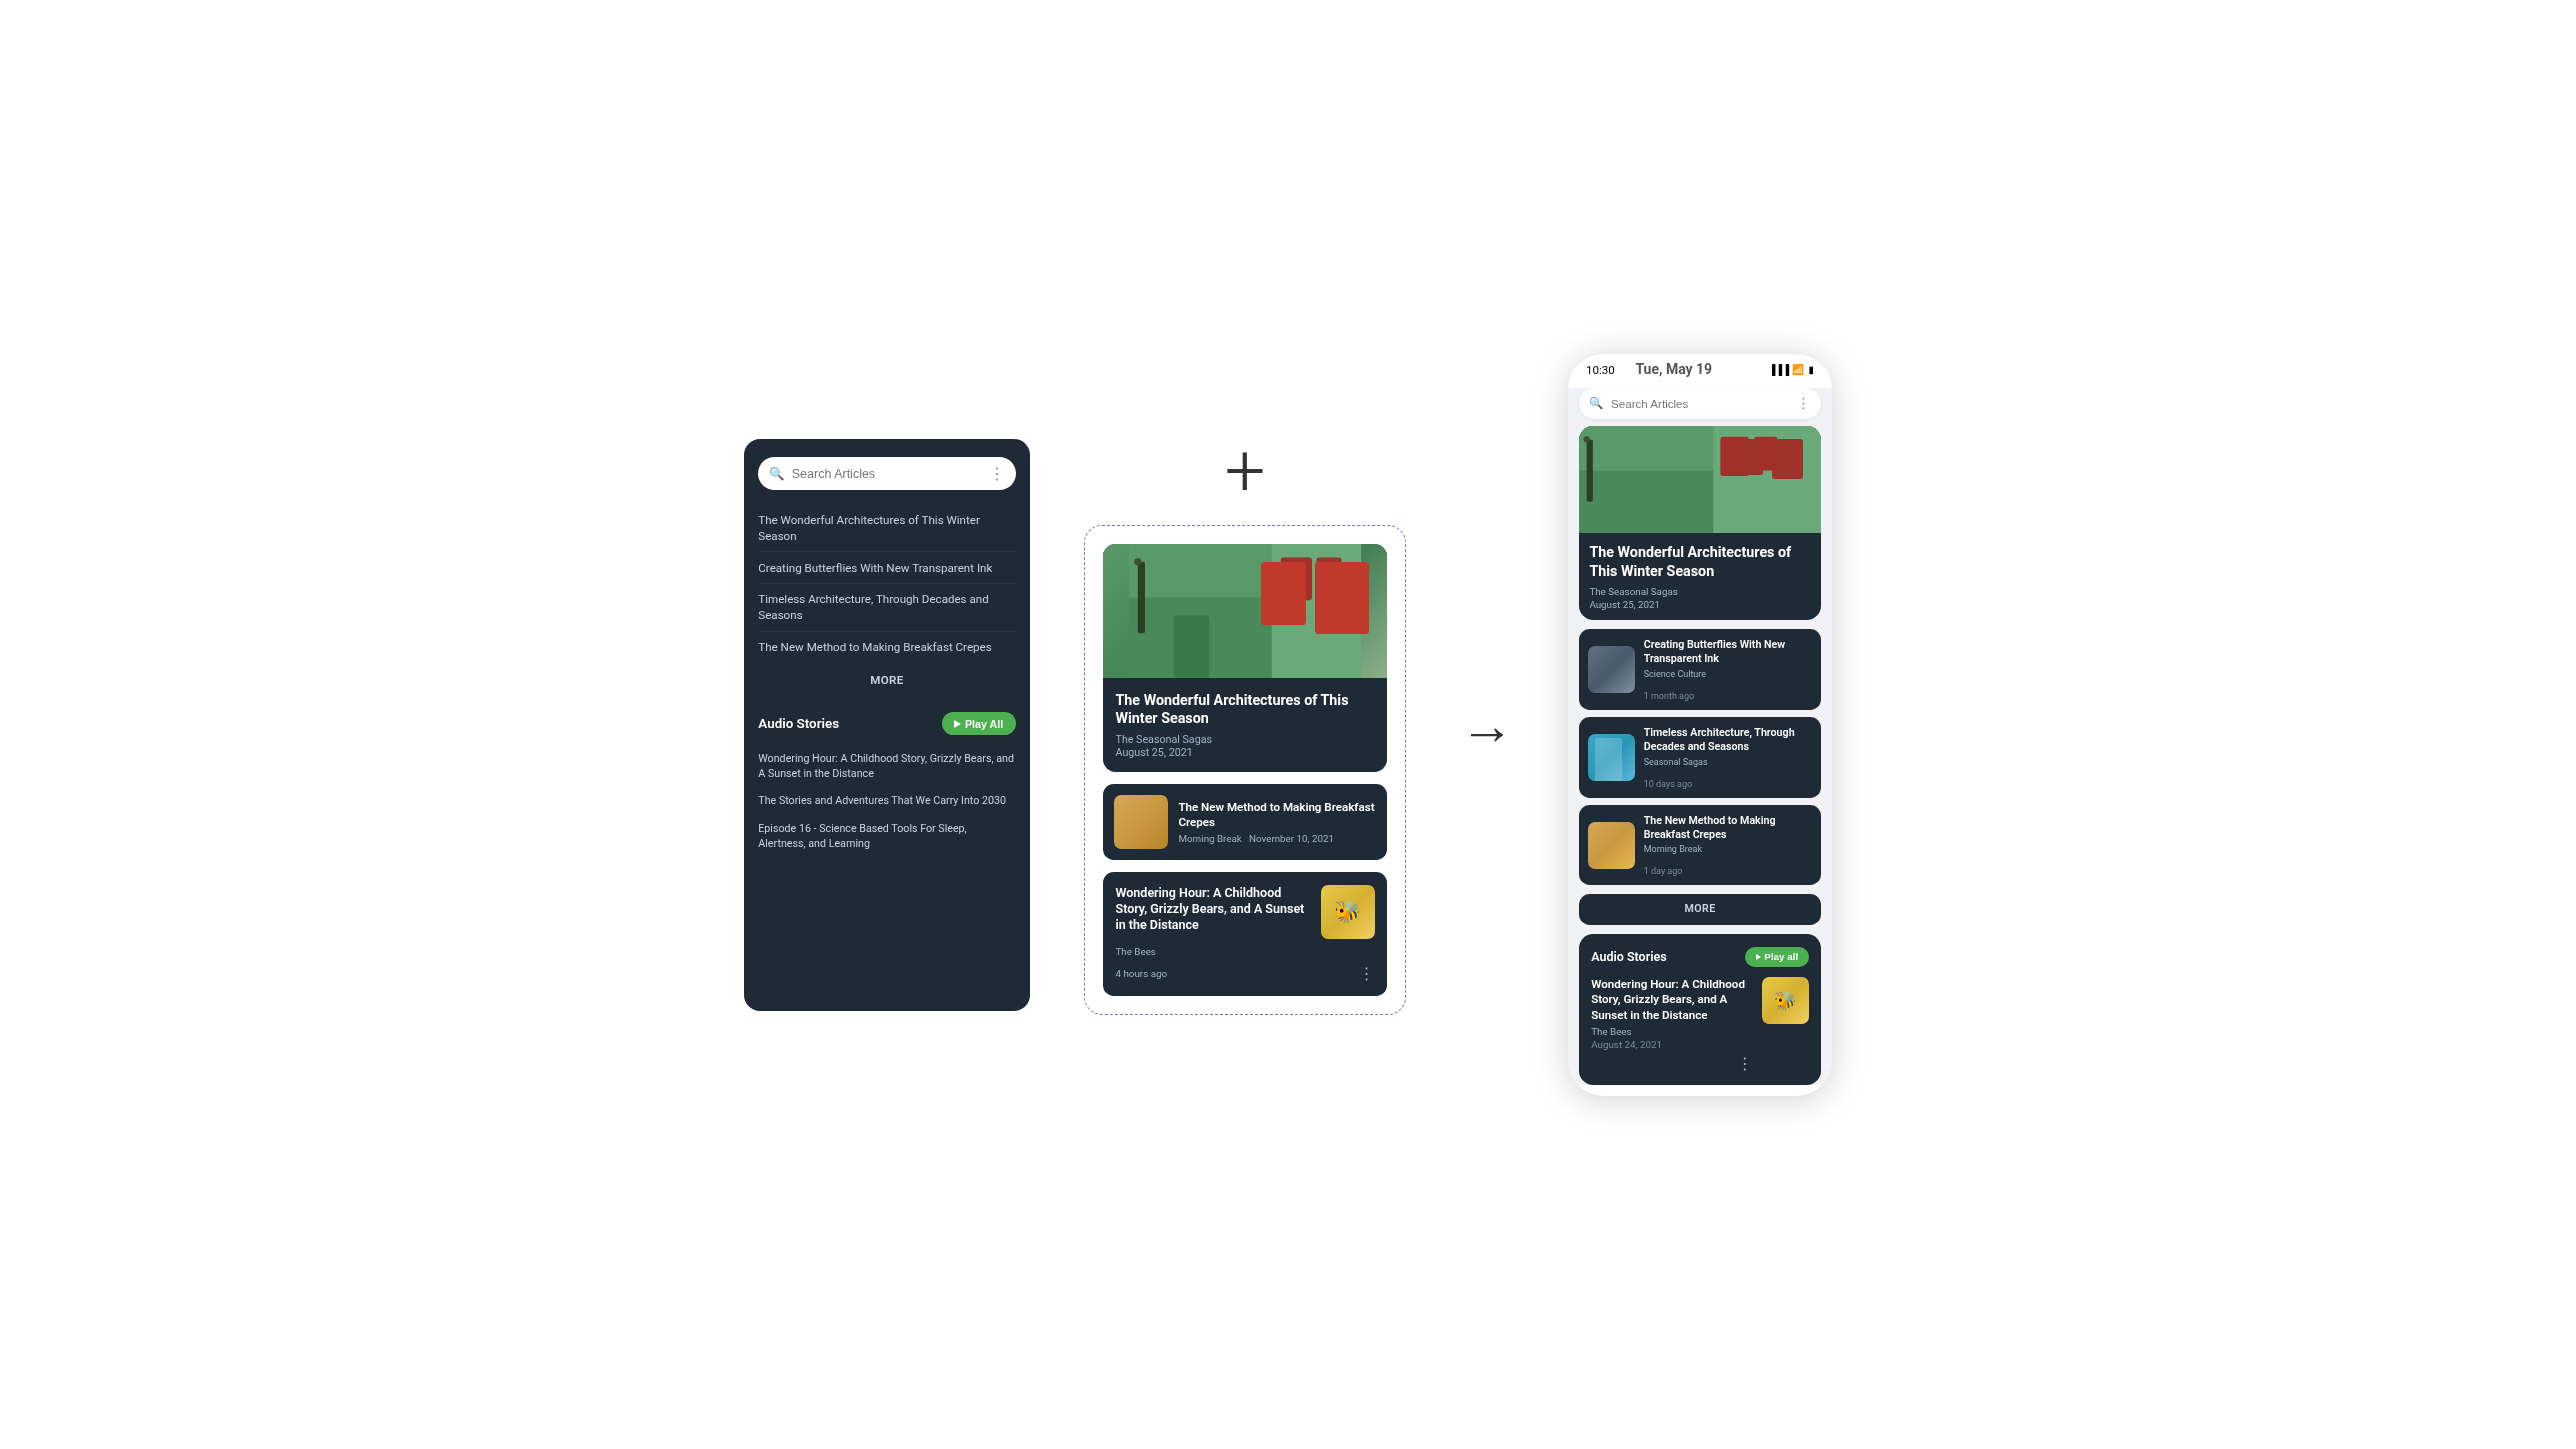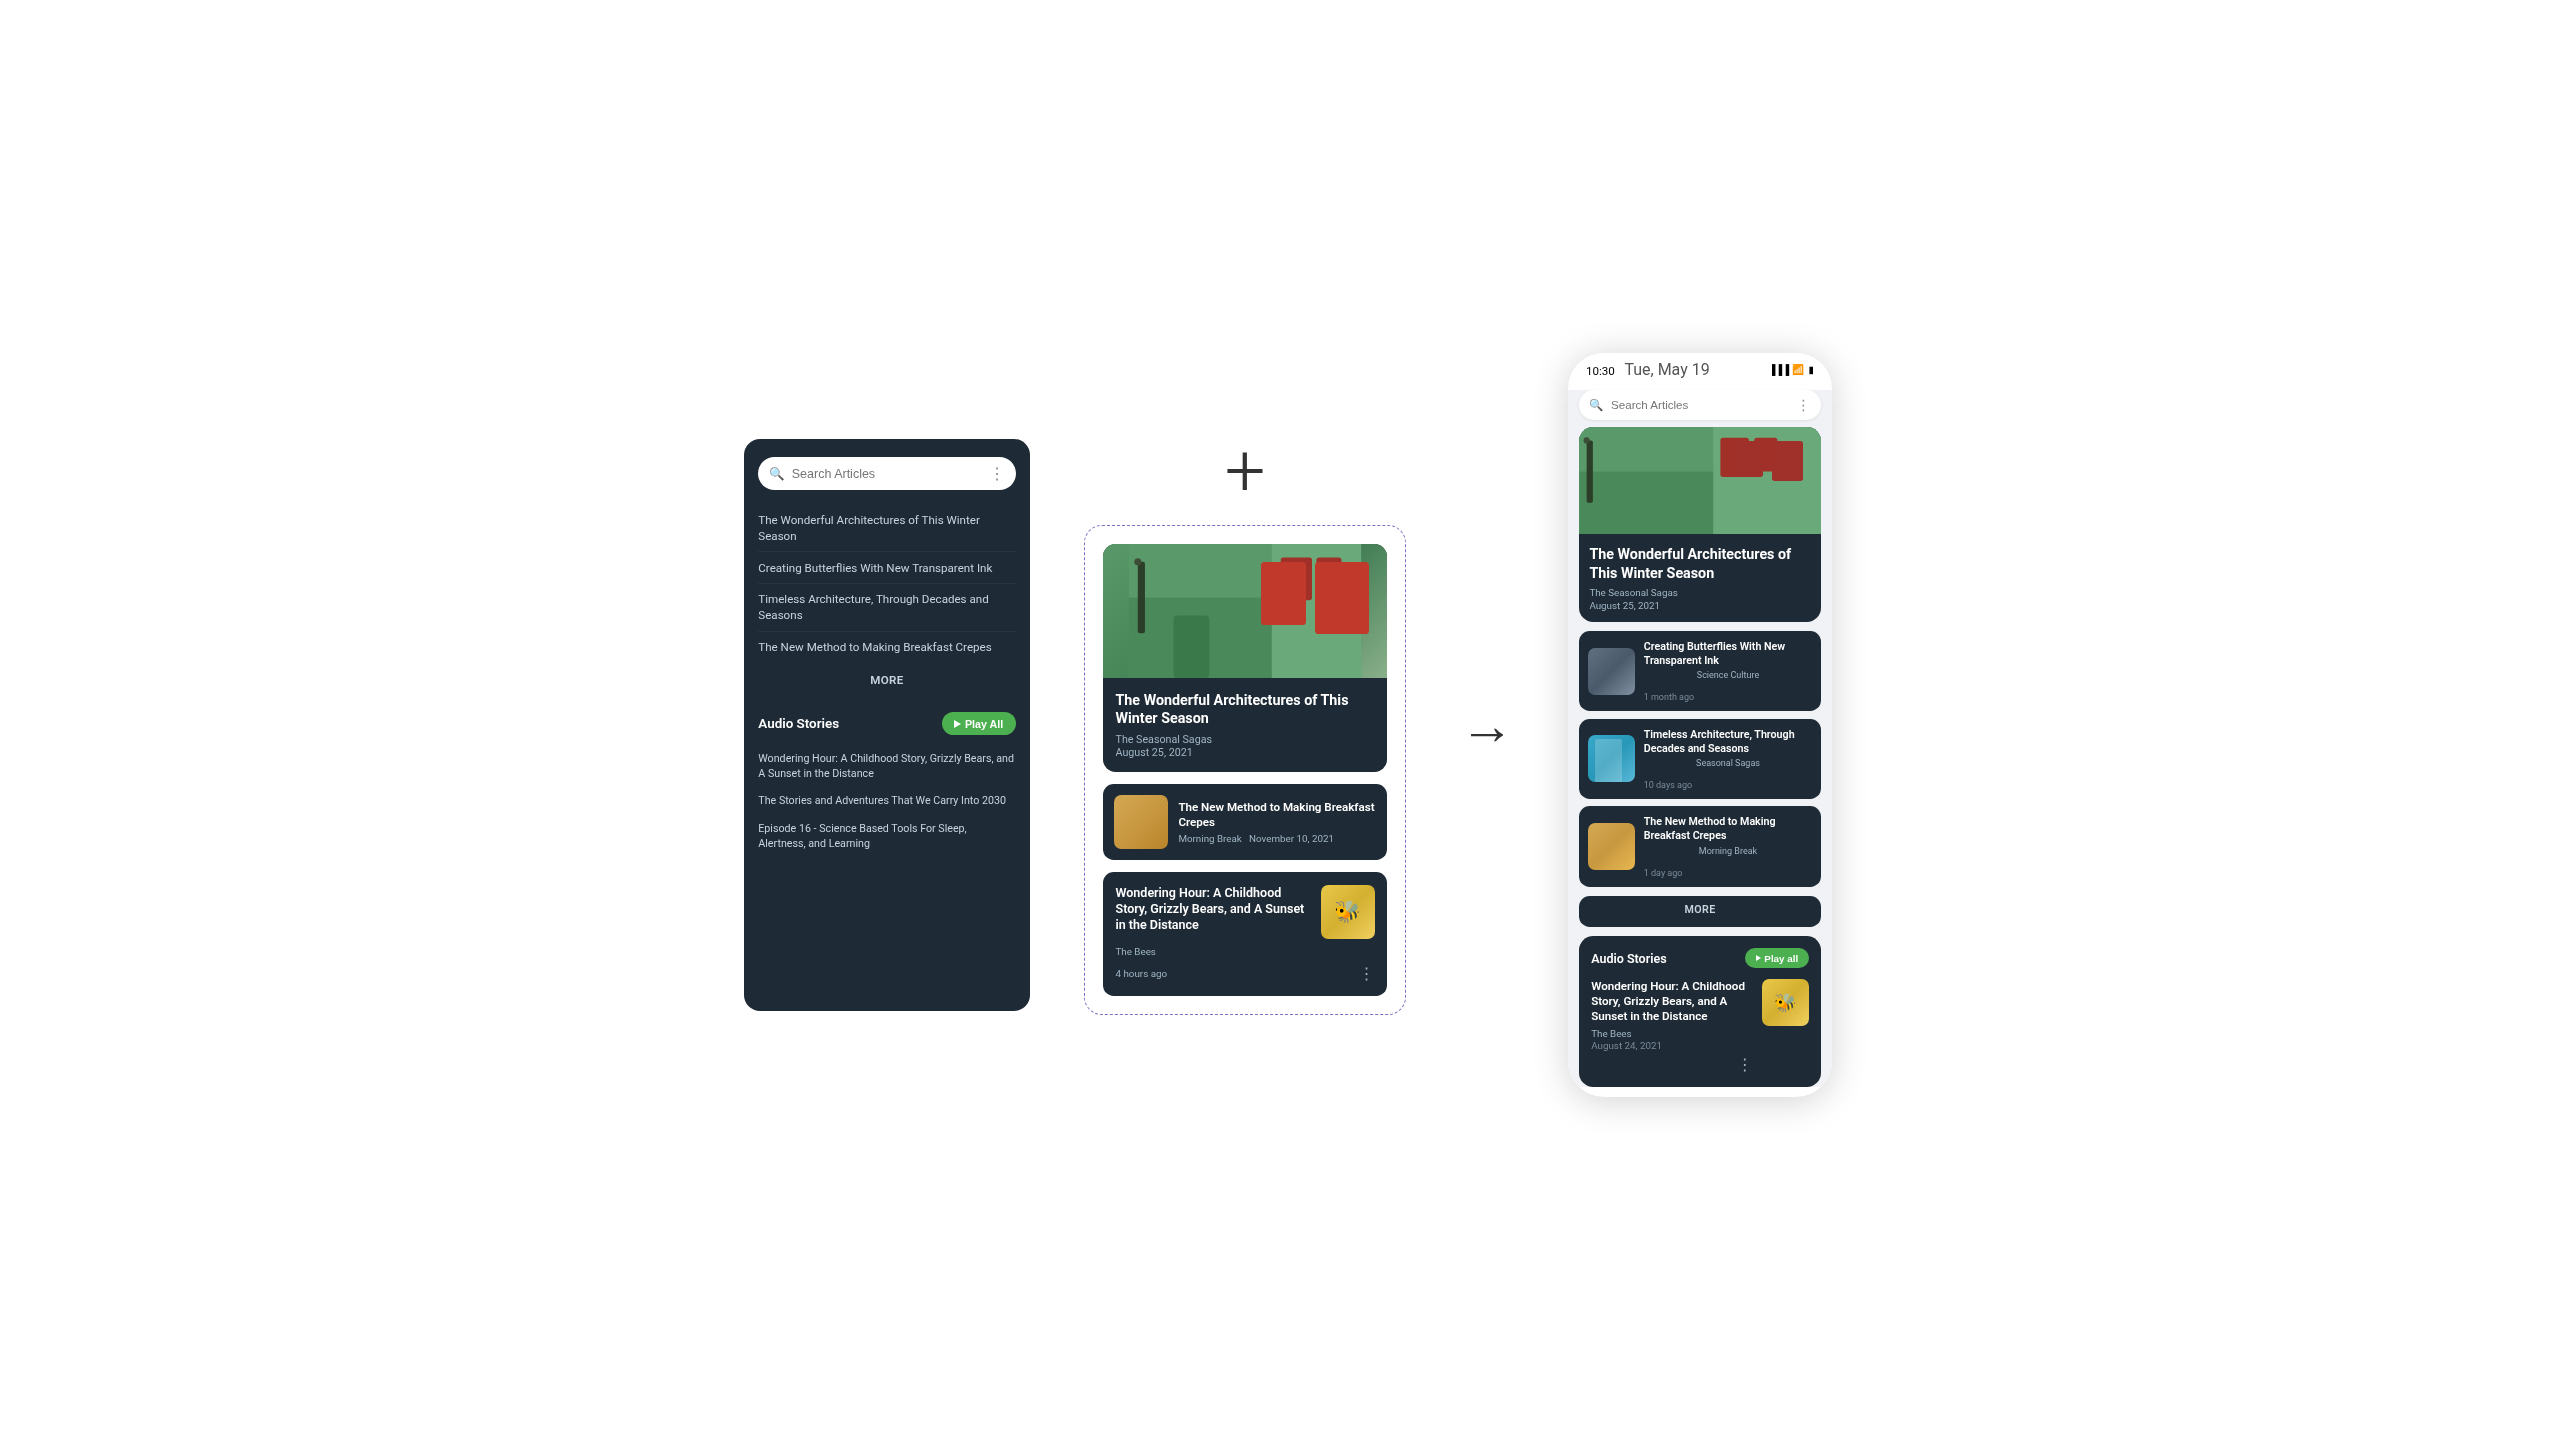--- a/index.html
+++ b/index.html
@@ -245,21 +245,21 @@
     }
 
     .status-bar {
       background: #fff;
       padding: 7.2px 18px 3.6px 18px;
       display: flex;
       justify-content: space-between;
       align-items: center;
     }
     .status-time { font-size: 11.6px; font-weight: 400; color: #000; }
-    .status-date { font-size: 16px; color: #555; margin-left: 6px; }
+    .status-date { font-size: 14px; color: #555; margin-left: 17px; font-weight: bold; }
     .status-icons { display: flex; align-items: center; gap: 3.6px; font-size: 9.8px; color: #000; }
 
     .phone-content { background: #f0f2f5; }
 
     .phone-search-bar {
       background: #fff;
       margin: 7.2px 10.7px;
       border-radius: 22.4px;
       display: flex;
       align-items: center;
@@ -323,21 +323,21 @@
       background: rgba(255,255,255,0.2);
       position: absolute; left: 7.2px; top: 3.6px;
       border-radius: 1.8px;
     }
     .thumb-breakfast {
       background: linear-gradient(135deg, #d4a853, #c89840, #e8b850);
       width: 100%; height: 100%;
     }
     .ph-article-info { flex: 1; }
     .ph-article-title { font-size: 10.7px; font-weight: 600; color: #fff; line-height: 1.3; margin-bottom: 2.7px; }
-    .ph-article-sub { font-size: 9px; color: #a0b4c4; text-align: center; }
+    .ph-article-sub { font-size: 9px; color: #a0b4c4; }
     .ph-article-meta { font-size: 9px; color: #7a8a9a; margin-top: 12px; }
 
     .ph-more-btn {
       text-align: center;
       color: #c8d4de;
       font-size: 10.7px;
       font-weight: 600;
       letter-spacing: 0.4px;
       padding: 7.2px 0 10.7px 0;
       background: #1e2a35;

